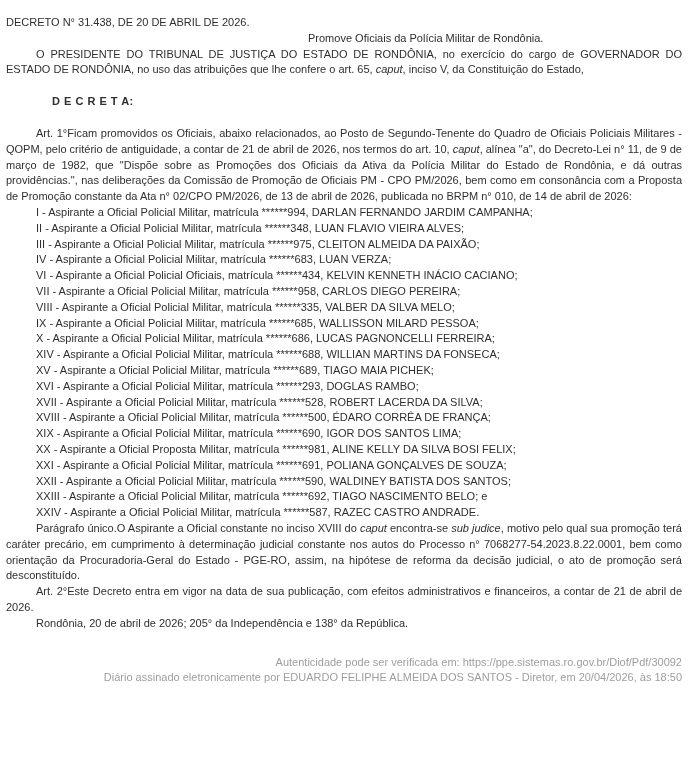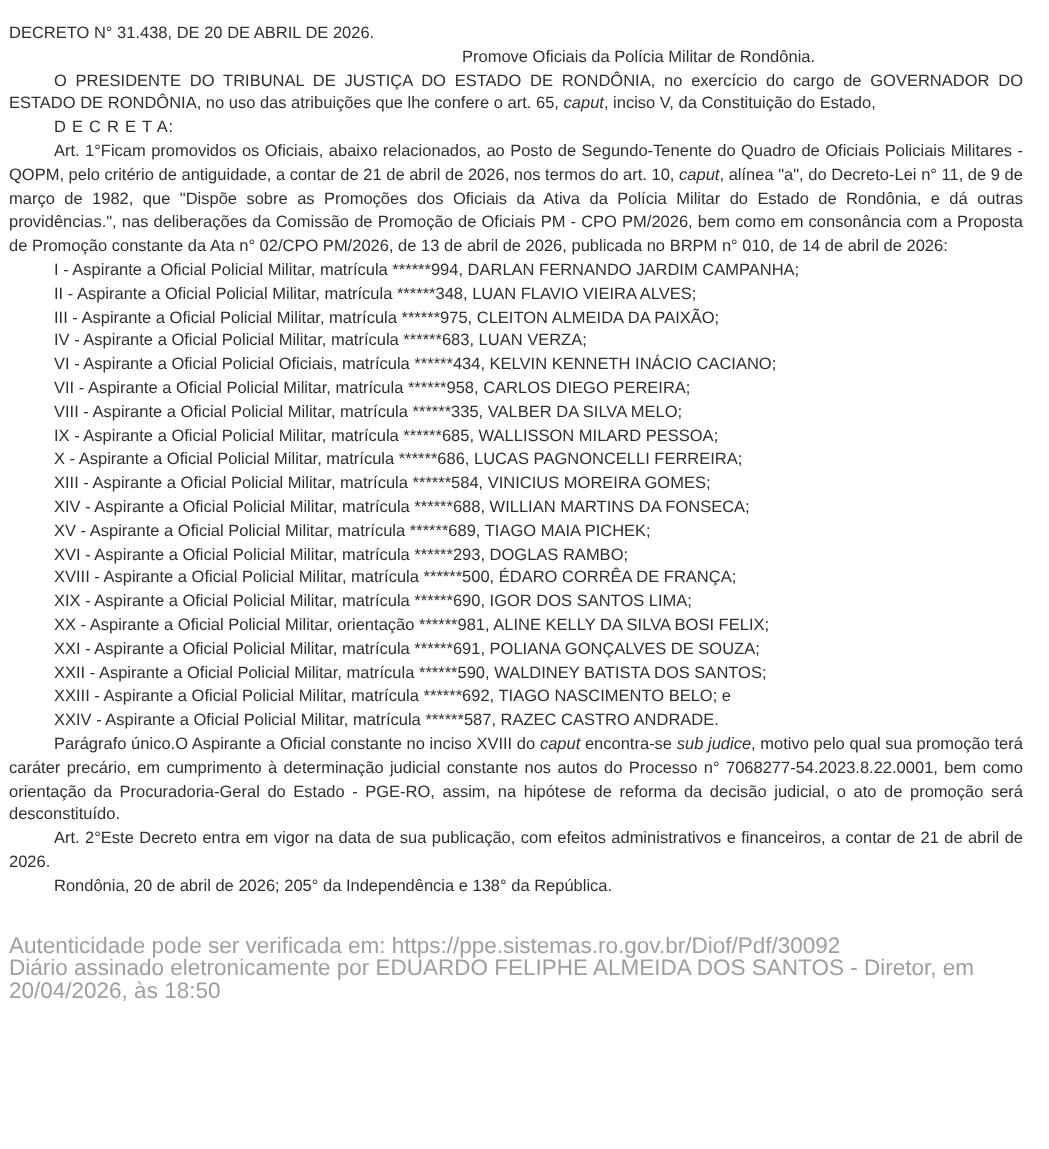--- a/index.html
+++ b/index.html
@@ -8,28 +8,28 @@
     background:#ffffff;
     font-family:"Liberation Sans","DejaVu Sans",sans-serif;
     font-size:11px;line-height:15.8px;
     color:#2f2f2f;
     overflow:hidden;
   }
   .page{padding:15px 17px 0 6px;}
   .title{text-align:left;margin:0;}
   .ementa{margin:0 0 0 302px;white-space:nowrap;}
   .para{margin:0;text-align:justify;text-indent:30px;}
-  .decreta{margin:0;text-indent:30px;letter-spacing:.5px;}
+  .decreta{margin:16px;text-indent:30px;letter-spacing:.5px;font-weight:bold;}
   .item{margin:0;text-indent:30px;white-space:nowrap;}
   .closing{margin:0;text-indent:30px;}
   .it{font-style:italic;}
   .footer{
     margin-top:24px;
-    text-align:left;
-    font-size:15px;line-height:15px;
+    text-align:right;
+    font-size:11px;line-height:15px;
     color:#9e9e9e;
   }
 </style>
 </head>
 <body>
 
 <div class="page">
 
   <p class="title">DECRETO N° 31.438, DE 20 DE ABRIL DE 2026.</p>
 
@@ -44,27 +44,27 @@
   <div>
     <p class="item">I - Aspirante a Oficial Policial Militar, matrícula ******994, DARLAN FERNANDO JARDIM CAMPANHA;</p>
     <p class="item">II - Aspirante a Oficial Policial Militar, matrícula ******348, LUAN FLAVIO VIEIRA ALVES;</p>
     <p class="item">III - Aspirante a Oficial Policial Militar, matrícula ******975, CLEITON ALMEIDA DA PAIXÃO;</p>
     <p class="item">IV - Aspirante a Oficial Policial Militar, matrícula ******683, LUAN VERZA;</p>
     <p class="item">VI - Aspirante a Oficial Policial Oficiais, matrícula ******434, KELVIN KENNETH INÁCIO CACIANO;</p>
     <p class="item">VII - Aspirante a Oficial Policial Militar, matrícula ******958, CARLOS DIEGO PEREIRA;</p>
     <p class="item">VIII - Aspirante a Oficial Policial Militar, matrícula ******335, VALBER DA SILVA MELO;</p>
     <p class="item">IX - Aspirante a Oficial Policial Militar, matrícula ******685, WALLISSON MILARD PESSOA;</p>
     <p class="item">X - Aspirante a Oficial Policial Militar, matrícula ******686, LUCAS PAGNONCELLI FERREIRA;</p>
-    <p class="item">XIII - Aspirante a Oficial Policial Militar, matrícula ******584, VINICIUS MOREIRA GOMES;</p>
     <p class="item">XIV - Aspirante a Oficial Policial Militar, matrícula ******688, WILLIAN MARTINS DA FONSECA;</p>
     <p class="item">XV - Aspirante a Oficial Policial Militar, matrícula ******689, TIAGO MAIA PICHEK;</p>
     <p class="item">XVI - Aspirante a Oficial Policial Militar, matrícula ******293, DOGLAS RAMBO;</p>
+    <p class="item">XVII - Aspirante a Oficial Policial Militar, matrícula ******528, ROBERT LACERDA DA SILVA;</p>
     <p class="item">XVIII - Aspirante a Oficial Policial Militar, matrícula ******500, ÉDARO CORRÊA DE FRANÇA;</p>
     <p class="item">XIX - Aspirante a Oficial Policial Militar, matrícula ******690, IGOR DOS SANTOS LIMA;</p>
-    <p class="item">XX - Aspirante a Oficial Policial Militar, orientação ******981, ALINE KELLY DA SILVA BOSI FELIX;</p>
+    <p class="item">XX - Aspirante a Oficial Proposta Militar, matrícula ******981, ALINE KELLY DA SILVA BOSI FELIX;</p>
     <p class="item">XXI - Aspirante a Oficial Policial Militar, matrícula ******691, POLIANA GONÇALVES DE SOUZA;</p>
     <p class="item">XXII - Aspirante a Oficial Policial Militar, matrícula ******590, WALDINEY BATISTA DOS SANTOS;</p>
     <p class="item">XXIII - Aspirante a Oficial Policial Militar, matrícula ******692, TIAGO NASCIMENTO BELO; e</p>
     <p class="item">XXIV - Aspirante a Oficial Policial Militar, matrícula ******587, RAZEC CASTRO ANDRADE.</p>
   </div>
 
   <p class="para"><span>Parágrafo único.O Aspirante a Oficial constante no inciso XVIII do </span><span class="it">caput</span><span> encontra-se </span><span class="it">sub judice</span><span>, motivo pelo qual sua promoção terá caráter precário, em cumprimento à determinação judicial constante nos autos do Processo n° 7068277-54.2023.8.22.0001, bem como orientação da Procuradoria-Geral do Estado - PGE-RO, assim, na hipótese de reforma da decisão judicial, o ato de promoção será desconstituído.</span></p>
 
   <p class="para">Art. 2°Este Decreto entra em vigor na data de sua publicação, com efeitos administrativos e financeiros, a contar de 21 de abril de 2026.</p>
 

